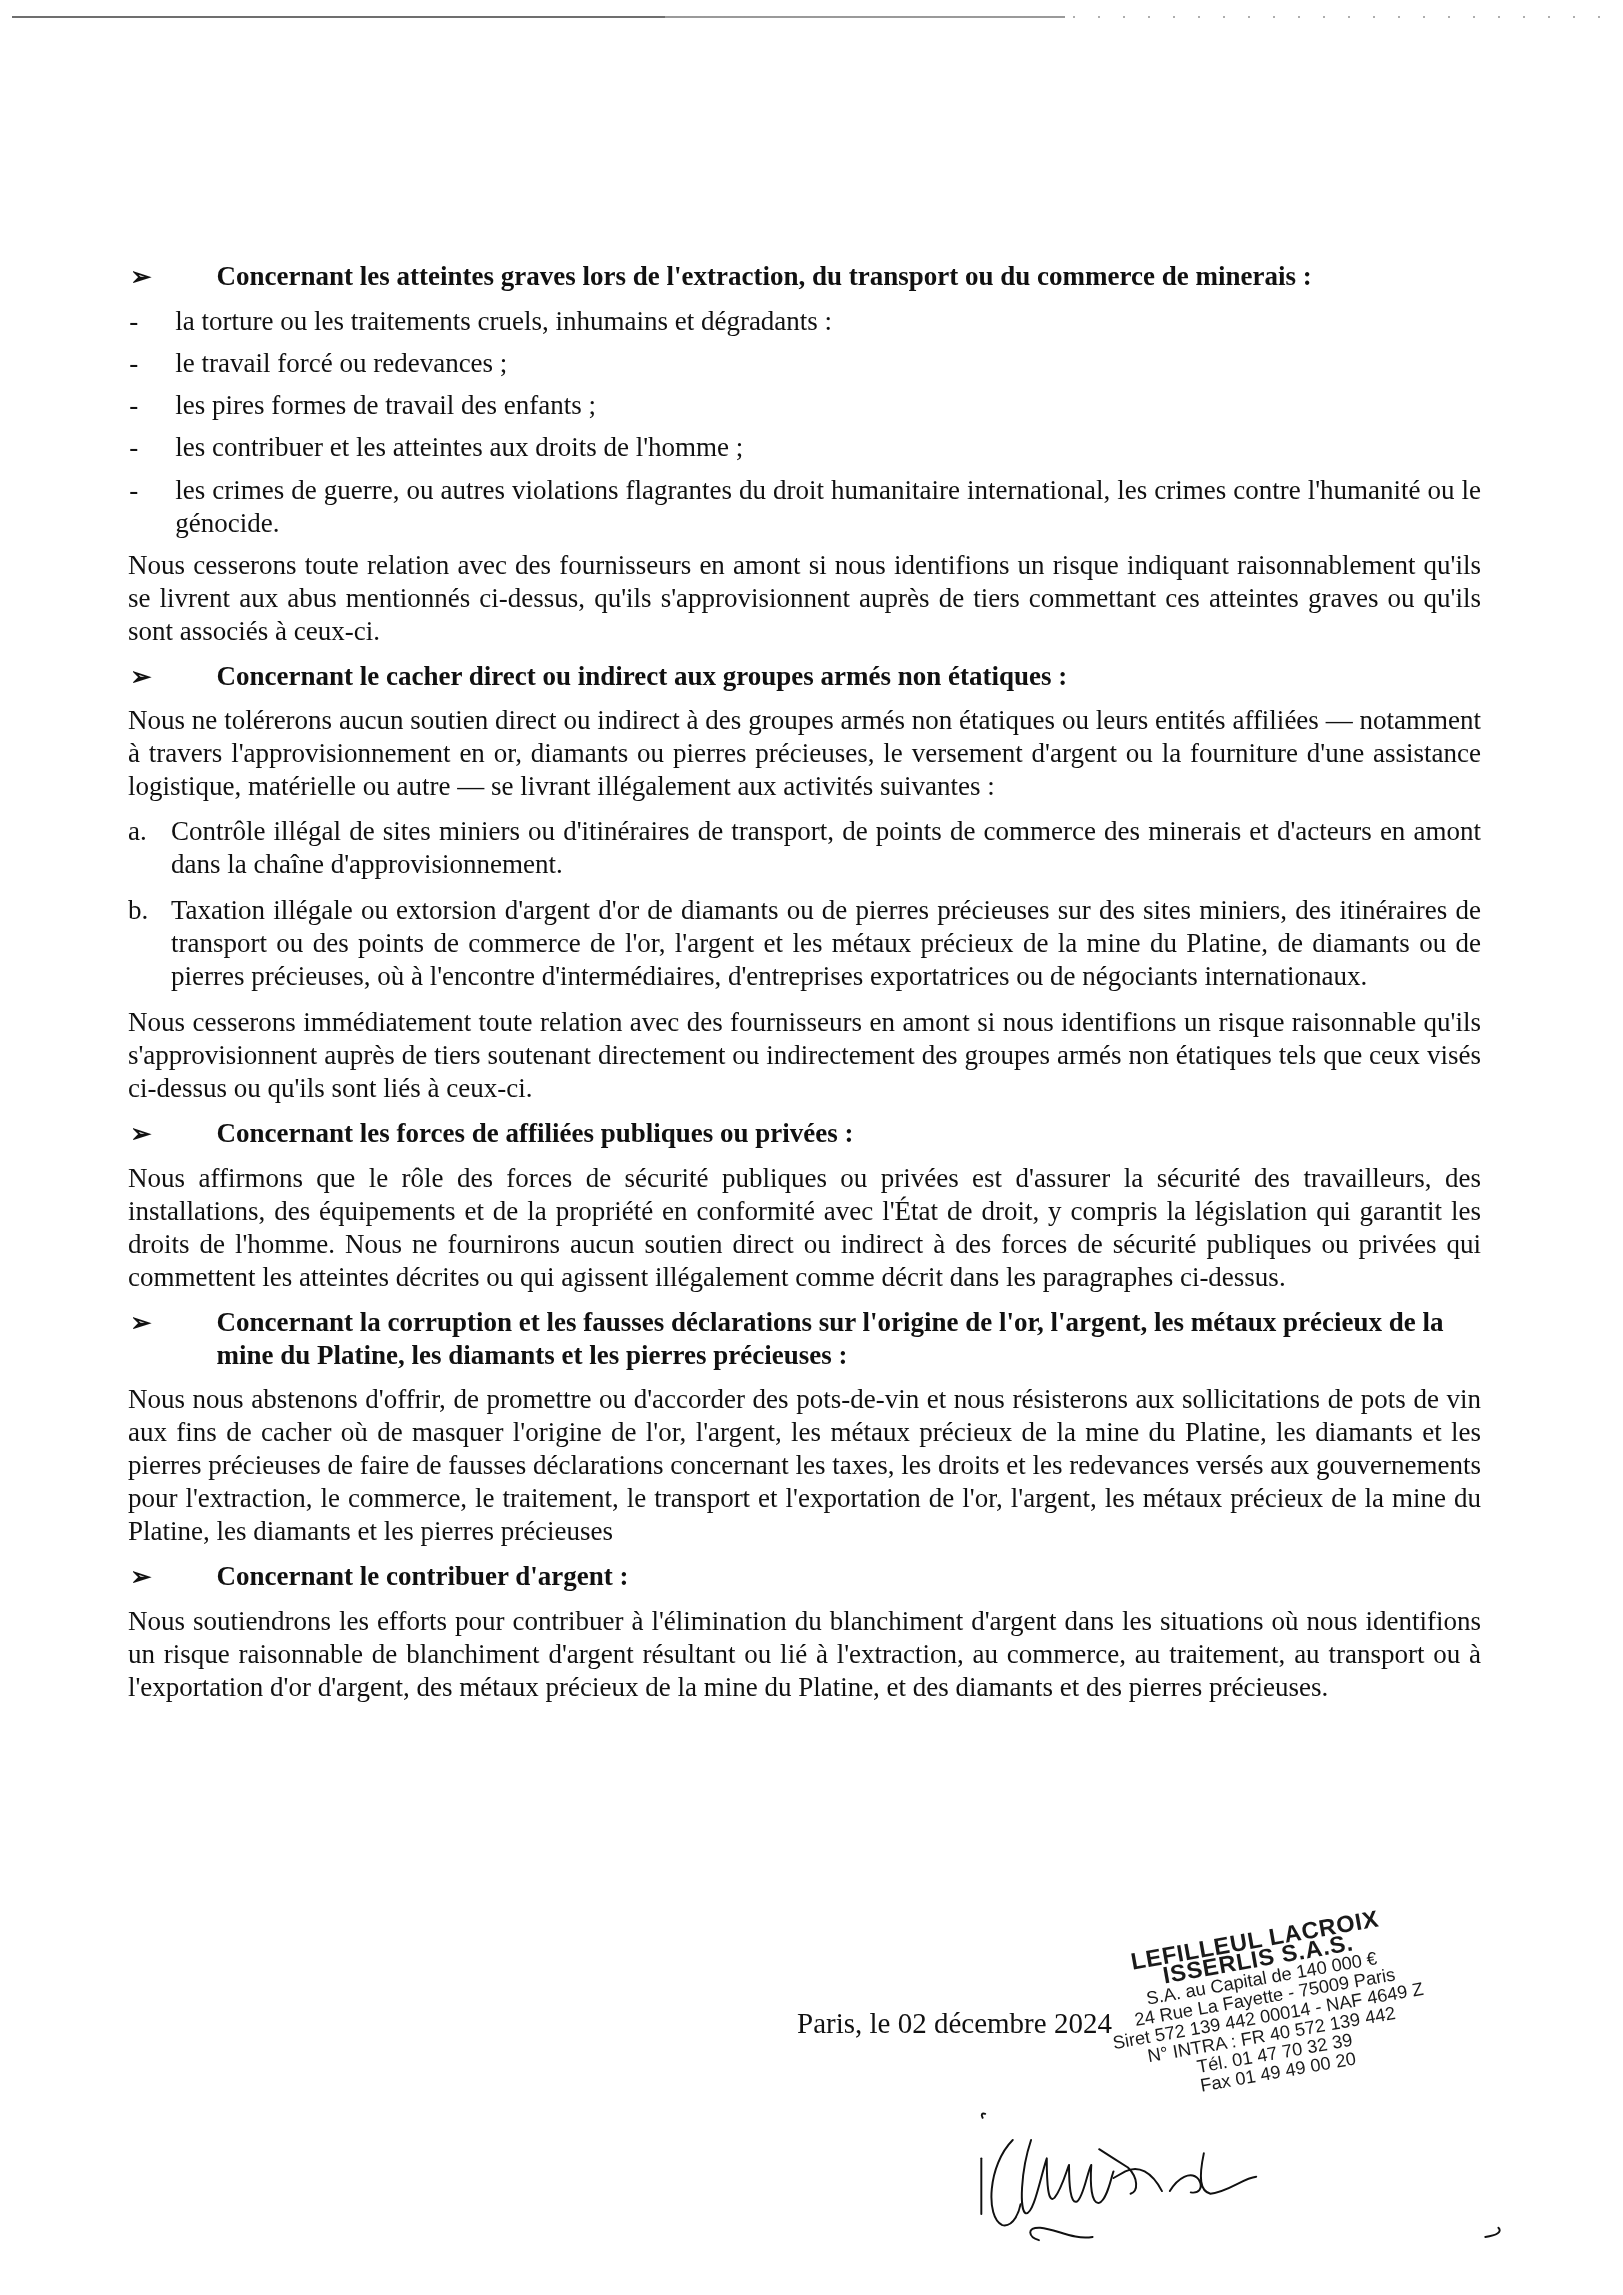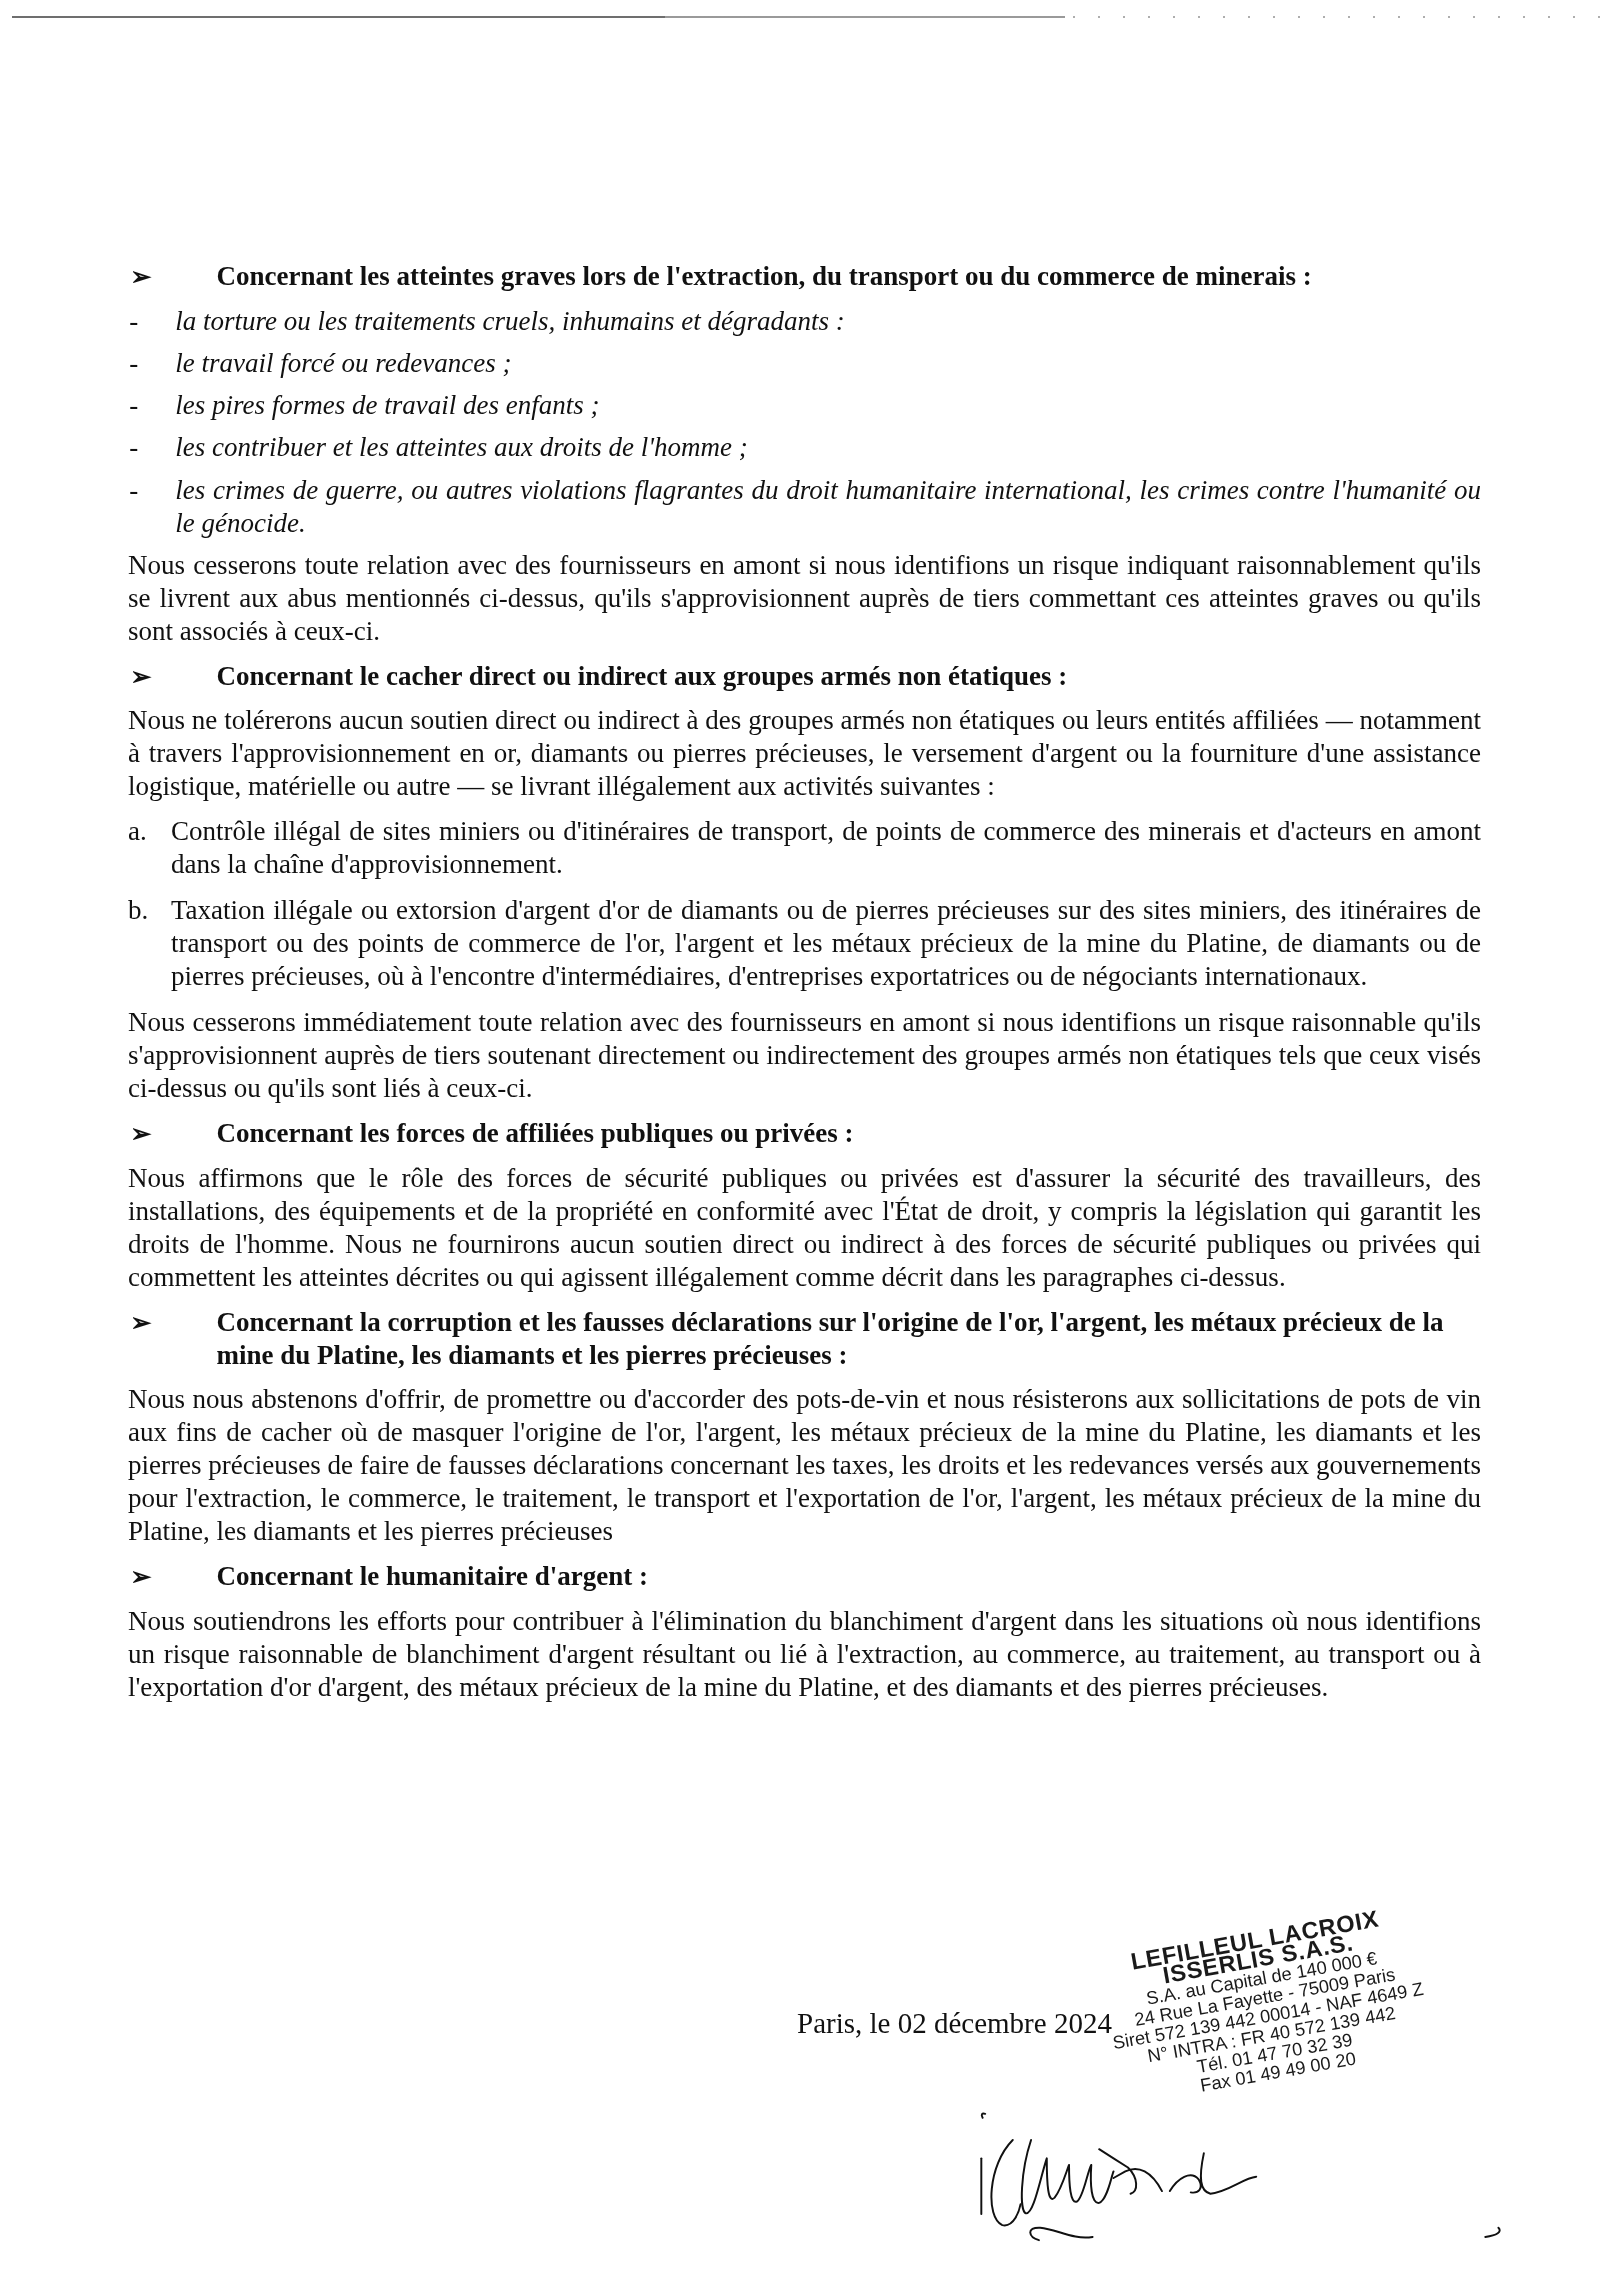--- a/index.html
+++ b/index.html
@@ -29,21 +29,21 @@
   .heading .arrow {
     width: 46px; flex: 0 0 46px; font-size: 25px; line-height: 33px;
     padding-left: 2.6px;
   }
   .heading .htext { flex: 1; margin-left: 40px; }
   .para { margin: 0 0 11.8px 0; text-align: justify; }
   .para.last-left { text-align-last: left; }
   ul.dash { list-style: none; margin: 0 0 9.2px 0; padding: 0; }
   ul.dash li { display: flex; margin-bottom: 9.2px; }
   ul.dash li .bullet { flex: 0 0 46px; width: 46px; padding-left: 1.3px; }
-  ul.dash li .ltext { flex: 1; text-align: justify; text-align-last: left; font-style: italic; }
+  ul.dash li .ltext { flex: 1; text-align: justify; text-align-last: left; }
   ol.alpha { list-style: none; margin: 0 0 9.2px 0; padding: 0; }
   ol.alpha li { display: flex; margin-bottom: 13px; }
   ol.alpha li .marker { flex: 0 0 43px; width: 43px; }
   ol.alpha li .ltext { flex: 1; text-align: justify; text-align-last: left; }
   .date-line {
     position: absolute; left: 797px; top: 2007px; font-size: 29px;
     font-family: "Liberation Serif", serif; white-space: nowrap; text-align: center;
   }
   .stamp {
     position: absolute; left: 1073px; top: 1963px; width: 366px;
@@ -124,21 +124,21 @@
     <div class="heading">
       <span class="arrow">➢</span>
       <span class="htext">Concernant la corruption et les fausses déclarations sur l'origine de l'or, l'argent, les métaux précieux de la mine du Platine, les diamants et les pierres précieuses :</span>
     </div>
     <p class="para last-left">Nous nous abstenons d'offrir, de promettre ou d'accorder des pots-de-vin et nous résisterons aux sollicitations de pots de vin aux fins de cacher où de masquer l'origine de l'or, l'argent, les métaux précieux de la mine du Platine, les diamants et les pierres précieuses de faire de fausses déclarations concernant les taxes, les droits et les redevances versés aux gouvernements pour l'extraction, le commerce, le traitement, le transport et l'exportation de l'or, l'argent, les métaux précieux de la mine du Platine, les diamants et les pierres précieuses</p>
   </section>
 
   <section>
     <div class="heading">
       <span class="arrow">➢</span>
-      <span class="htext">Concernant le humanitaire d'argent :</span>
+      <span class="htext">Concernant le contribuer d'argent :</span>
     </div>
     <p class="para last-left">Nous soutiendrons les efforts pour contribuer à l'élimination du blanchiment d'argent dans les situations où nous identifions un risque raisonnable de blanchiment d'argent résultant ou lié à l'extraction, au commerce, au traitement, au transport ou à l'exportation d'or d'argent, des métaux précieux de la mine du Platine, et des diamants et des pierres précieuses.</p>
   </section>
 </div>
 
 <div class="date-line">Paris, le 02 décembre 2024</div>
 
 <div class="stamp">
   <div class="s-name">LEFILLEUL LACROIX ISSERLIS S.A.S.</div>
   <div class="s-line">S.A. au Capital de 140 000 €</div>

